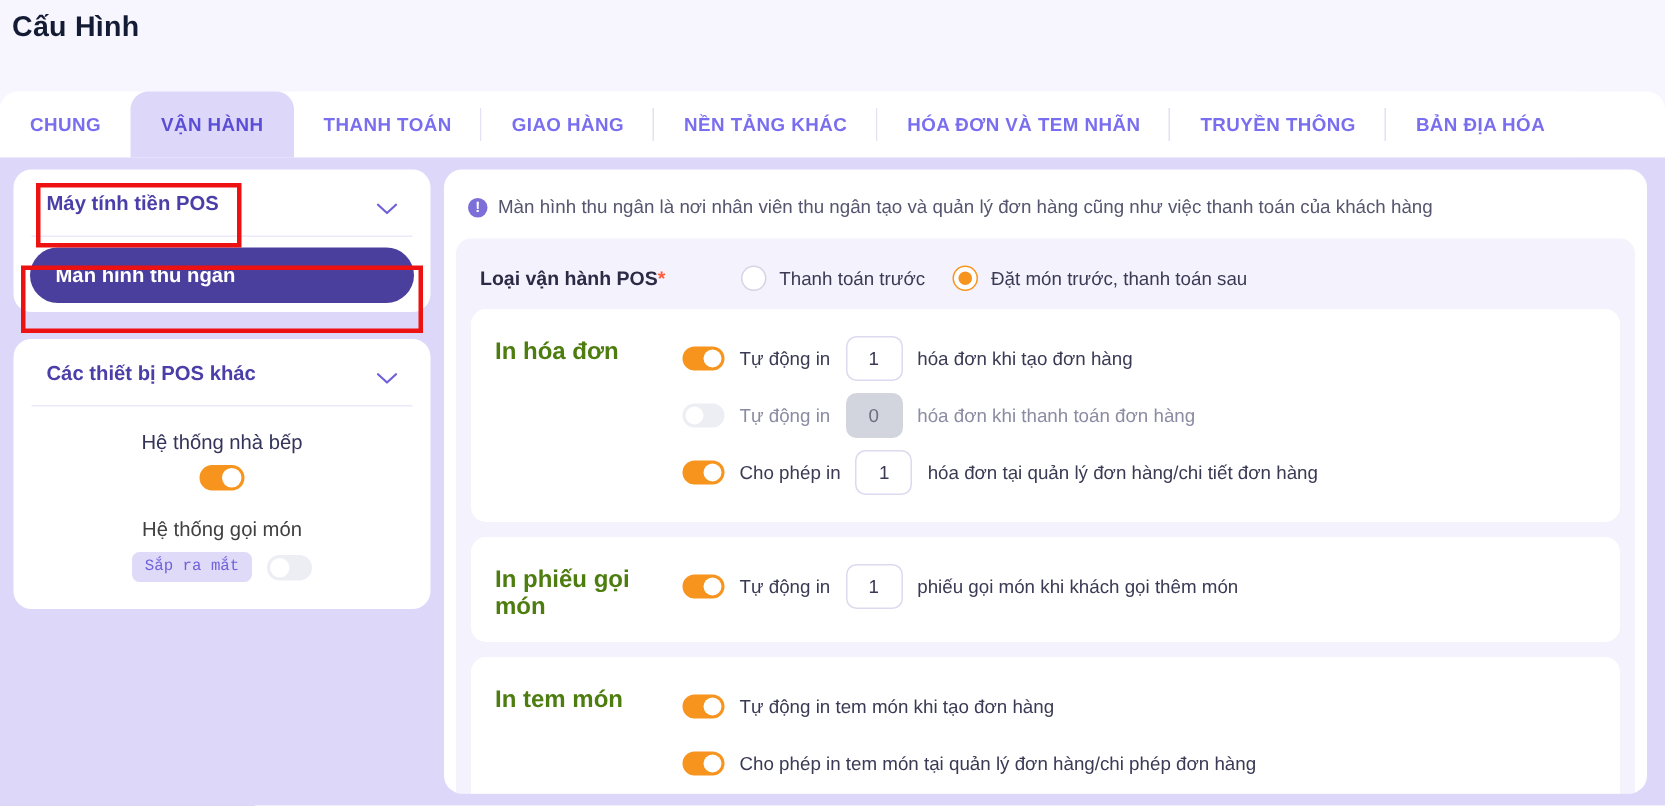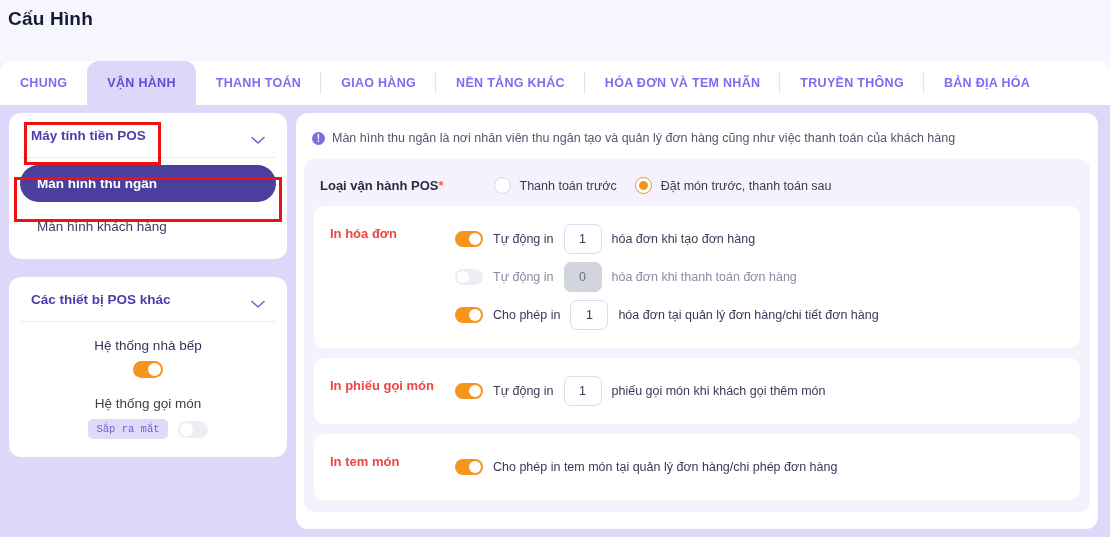--- a/index.html
+++ b/index.html
@@ -154,21 +154,21 @@
   .white-card {
     background: #ffffff; border-radius: 10px;
     padding: 14px 16px;
   }
   .white-card + .white-card { margin-top: 10px; }
   .group {
     display: flex; align-items: flex-start;
   }
   .group-label {
     width: 125px; flex: 0 0 125px;
-    font-size: 13px; font-weight: bold; color: #ef4444;
+    font-size: 16px; font-weight: bold; color: #4d7c0f;
     padding-top: 6px;
   }
   .lines { flex: 1; }
   .line {
     display: flex; align-items: center; gap: 10px; height: 38px;
   }
   .tg {
     width: 28px; height: 16px; border-radius: 8px;
     background: #f7941d; position: relative; flex: 0 0 auto;
   }
@@ -243,21 +243,20 @@
       <div class="side-head">
         <span class="side-head-label">Máy tính tiền POS</span>
         <span class="chev">
           <svg width="14" height="9" viewBox="0 0 14 9">
               <path d="M1 1.5 L7 7 L13 1.5" stroke="#6f62d8" stroke-width="1.5" fill="none" stroke-linecap="round" stroke-linejoin="round"></path>
             </svg>
         </span>
       </div>
       <div class="side-divider"></div>
       <div class="side-item selected">Màn hình thu ngân</div>
-      <div class="side-item plain">Màn hình khách hàng</div>
     </div>
 
     <div class="side-card">
       <div class="side-head">
         <span class="side-head-label">Các thiết bị POS khác</span>
         <span class="chev">
           <svg width="14" height="9" viewBox="0 0 14 9">
               <path d="M1 1.5 L7 7 L13 1.5" stroke="#6f62d8" stroke-width="1.5" fill="none" stroke-linecap="round" stroke-linejoin="round"></path>
             </svg>
         </span>
@@ -341,20 +340,24 @@
                 </div>
               </div>
             </div>
           </div>
           <div class="white-card">
             <div class="group">
               <div class="group-label">In tem món</div>
               <div class="lines">
                 <div class="line">
                   <span class="tg"></span>
+                  <span class="tg-text">Tự động in tem món khi tạo đơn hàng</span>
+                </div>
+                <div class="line">
+                  <span class="tg"></span>
                   <span class="tg-text">Cho phép in tem món tại quản lý đơn hàng/chi phép đơn hàng</span>
                 </div>
               </div>
             </div>
           </div>
         </div>
     </div>
   </div>
 
 </div>

